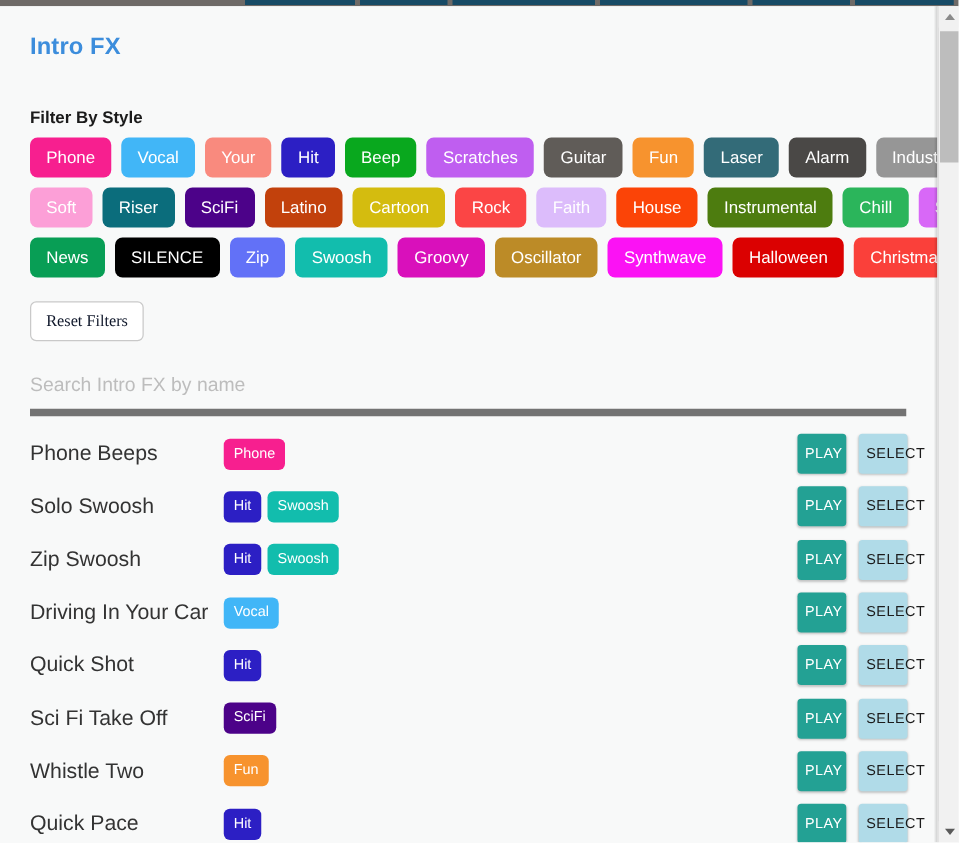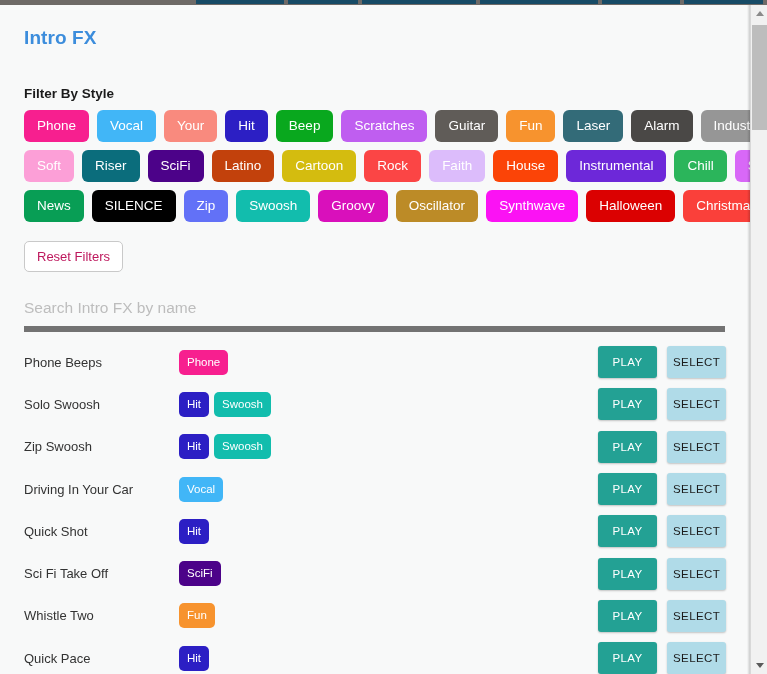--- a/index.html
+++ b/index.html
@@ -84,24 +84,24 @@
     text-align: center;
   }
 
   
   .reset-btn {
     margin-top: 11px;
     background: #ffffff;
     border: 1px solid #c9c9c9;
     border-radius: 5px;
     font-size: 13px;
-    color: #be185d;
+    color: #0f172a;
     padding: 7px 12px;
     cursor: pointer;
-    font-family: Liberation Sans, sans-serif;
+    font-family: Liberation Serif, serif;
   }
 
   .search-wrap { margin-top: 24px; }
   .search-input {
     width: 701px;
     border: none;
     border-bottom: 6px solid #737373;
     background: transparent;
     font-size: 15.5px;
     color: #2a2a2a;
@@ -114,21 +114,21 @@
   
   .fx-list { margin-top: 9px; }
   .fx-row {
     display: flex;
     align-items: center;
     height: 42.3px;
   }
   .fx-name {
     width: 155px;
     flex: none;
-    font-size: 13px;
+    font-size: 17px;
     color: #333333;
     white-space: nowrap;
   }
   .fx-tags {
     flex: 1;
     display: flex;
     gap: 5px;
     align-items: center;
   }
   .row-tag {
@@ -143,21 +143,21 @@
     white-space: nowrap;
   }
   .fx-actions {
     display: flex;
     gap: 10px;
     flex: none;
   }
   .play-btn, .select-btn {
     border: none;
     border-radius: 3px;
-    width: 59px;
+    width: 39px;
     height: 32px;
     font-size: 11.5px;
     letter-spacing: 0.4px;
     cursor: pointer;
     font-family: "Liberation Sans", sans-serif;
     box-shadow: 0 1px 2px rgba(0,0,0,0.22);
   }
   .play-btn { background: #23a194; color: #ffffff; }
   .select-btn { background: #b0dbe8; color: #1c1c1c; }
 
@@ -235,21 +235,21 @@
           </div>
           <div class="filter-row">
             <button class="tag-btn" style="background: rgb(252, 159, 215); text-align: center;">Soft</button>
             <button class="tag-btn" style="background: rgb(11, 109, 124);">Riser</button>
             <button class="tag-btn" style="background: rgb(76, 2, 137);">SciFi</button>
             <button class="tag-btn" style="background: #c2410c; text-align: right;">Latino</button>
             <button class="tag-btn" style="background: rgb(212, 188, 15);">Cartoon</button>
             <button class="tag-btn" style="background: rgb(251, 69, 69);">Rock</button>
             <button class="tag-btn" style="background: rgb(220, 188, 251);">Faith</button>
             <button class="tag-btn" style="background: rgb(251, 68, 7);">House</button>
-            <button class="tag-btn" style="background: #6d28d9;">Instrumental</button>
+            <button class="tag-btn" style="background: #4d7c0f;">Instrumental</button>
             <button class="tag-btn" style="background: rgb(43, 181, 91);">Chill</button>
             <button class="tag-btn" style="background: rgb(216, 104, 247);">SERIES</button>
           </div>
           <div class="filter-row">
             <button class="tag-btn" style="background: rgb(8, 158, 85);">News</button>
             <button class="tag-btn" style="background: rgb(0, 0, 0);">SILENCE</button>
             <button class="tag-btn" style="background: rgb(98, 113, 247);">Zip</button>
             <button class="tag-btn" style="background: rgb(18, 189, 173);">Swoosh</button>
             <button class="tag-btn" style="background: rgb(217, 16, 187);">Groovy</button>
             <button class="tag-btn" style="background: rgb(188, 139, 39);">Oscillator</button>

